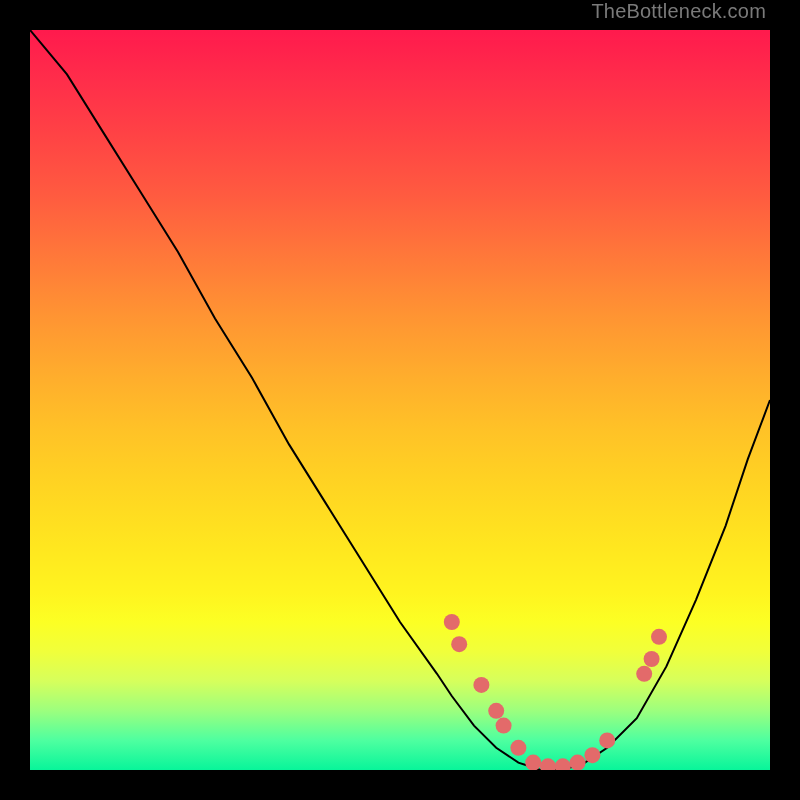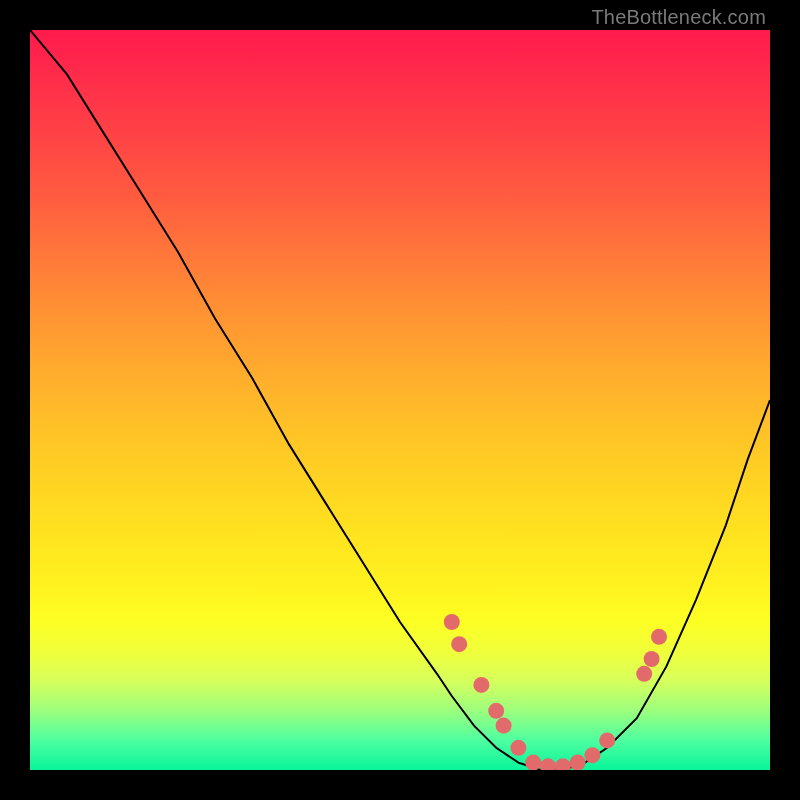--- a/index.html
+++ b/index.html
@@ -43,21 +43,21 @@
     );
   }
   .curve {
     position: absolute;
     inset: 0;
     width: 740px;
     height: 740px;
   }
   .watermark {
     position: absolute;
-    top: 6px;
+    top: 0;
     right: 34px;
     color: #7a7a7a;
     font-size: 20px;
     letter-spacing: 0.2px;
     user-select: none;
   }
 </style>
 </head>
 <body>
 

